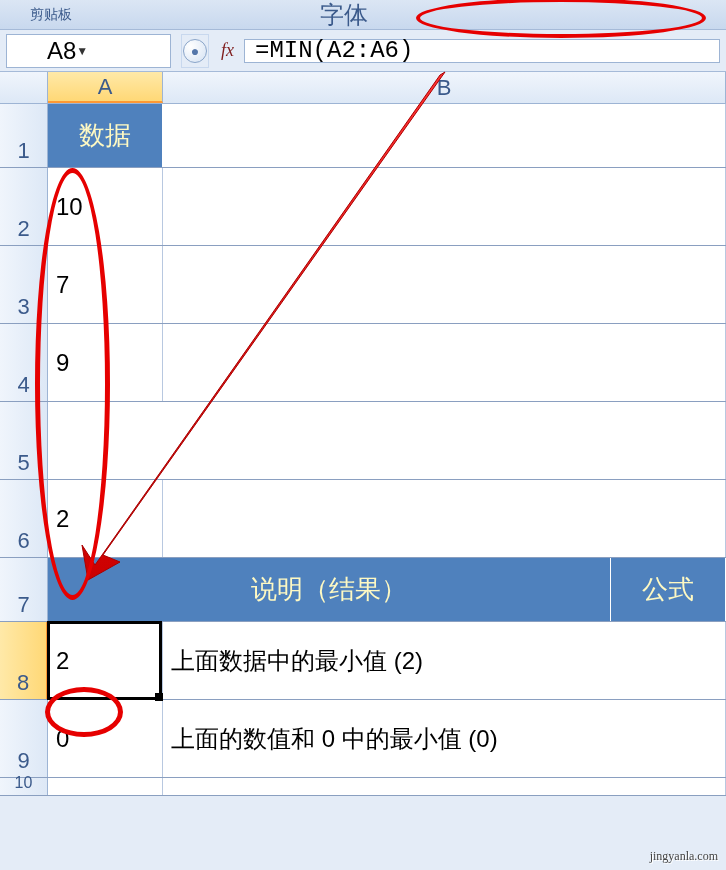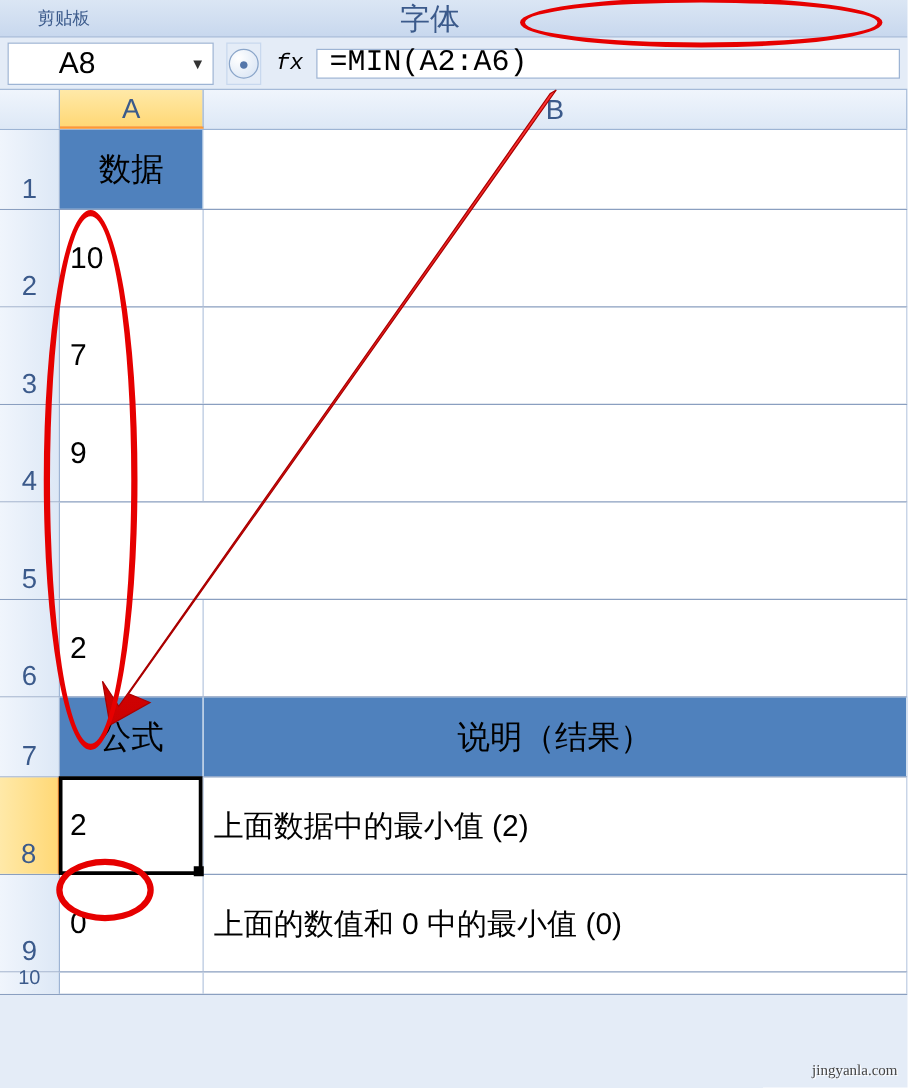--- a/index.html
+++ b/index.html
@@ -45,21 +45,21 @@
       gap: 4px;
       border-bottom: 1px solid #a5bad8;
     }
     .name-box {
       width: 165px;
       height: 34px;
       background: #ffffff;
       border: 1px solid #9db4d4;
       display: flex;
       align-items: center;
-      justify-content: space-between;
+      justify-content: flex-start;
       padding: 0 6px 0 40px;
       font-size: 24px;
       font-family: Arial, sans-serif;
     }
     .name-box-dropdown {
       font-size: 12px;
       color: #333;
     }
     .fx-group {
       display: flex;
@@ -83,23 +83,23 @@
       border-radius: 50%;
       display: flex;
       align-items: center;
       justify-content: center;
       background: radial-gradient(circle at 30% 30%, #fff, #d5e2f3);
       font-size: 14px;
       color: #5577aa;
     }
     .fx-label {
       font-style: italic;
-      font-family: Liberation Mono, monospace;
+      font-family: Liberation Serif, serif;
       font-size: 18px;
-      color: #000000;
+      color: #7f1d1d;
       margin: 0 6px;
     }
     .formula-input {
       flex: 1;
       height: 24px;
       background: #ffffff;
       border: 1px solid #9db4d4;
       display: flex;
       align-items: center;
       padding: 0 10px;
@@ -170,21 +170,21 @@
       font-size: 24px;
     }
     .cell.col-a {
       width: 115px;
     }
     .cell.col-b {
       flex: 1;
     }
     .cell.header-cell {
       background: #4f81bd;
-      color: #000000;
+      color: #fef9c3;
       justify-content: center;
       font-weight: normal;
       font-size: 26px;
       border-right: 1px solid #ffffff;
     }
     .row-1 { height: 64px; }
     .row-data { height: 78px; }
     .row-7 { height: 64px; }
     .row-8 { height: 78px; }
     .row-9 { height: 78px; }
@@ -324,22 +324,22 @@
       <div class="cell col-b"></div>
     </div>
     <div class="grid-row row-data">
       <div class="row-header">6</div>
       <div class="cell col-a">2</div>
       <div class="cell col-b"></div>
     </div>
 
     <div class="grid-row row-7">
       <div class="row-header">7</div>
+      <div class="cell col-b header-cell">说明（结果）</div>
       <div class="cell col-a header-cell">公式</div>
-      <div class="cell col-b header-cell">说明（结果）</div>
     </div>
 
     <div class="grid-row row-8" style="position:relative;">
       <div class="row-header active">8</div>
       <div class="cell col-a">2</div>
       <div class="cell col-b">上面数据中的最小值 (2)</div>
       <div class="active-cell-border" style="left:47px; top:-1px; width:115px; height:79px;">
         <div class="fill-handle"></div>
       </div>
     </div>

